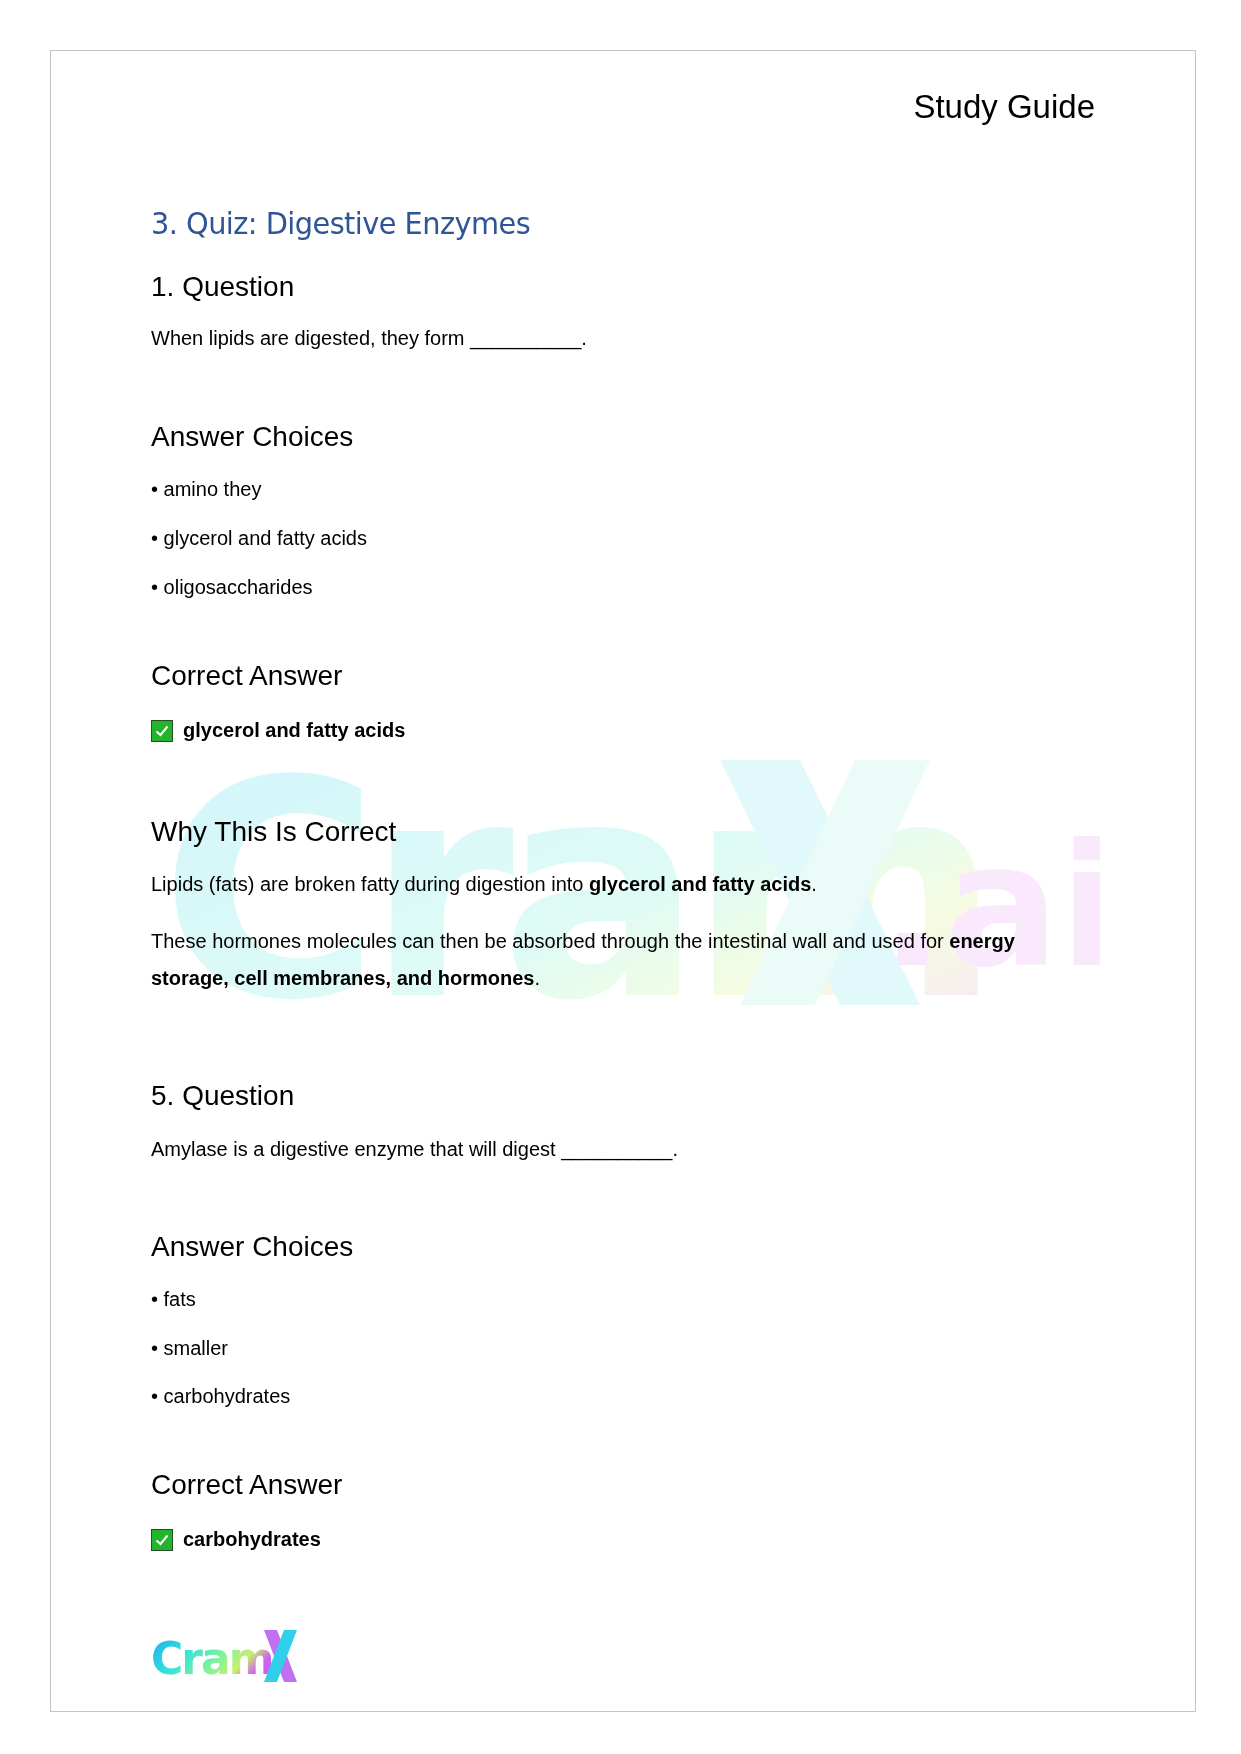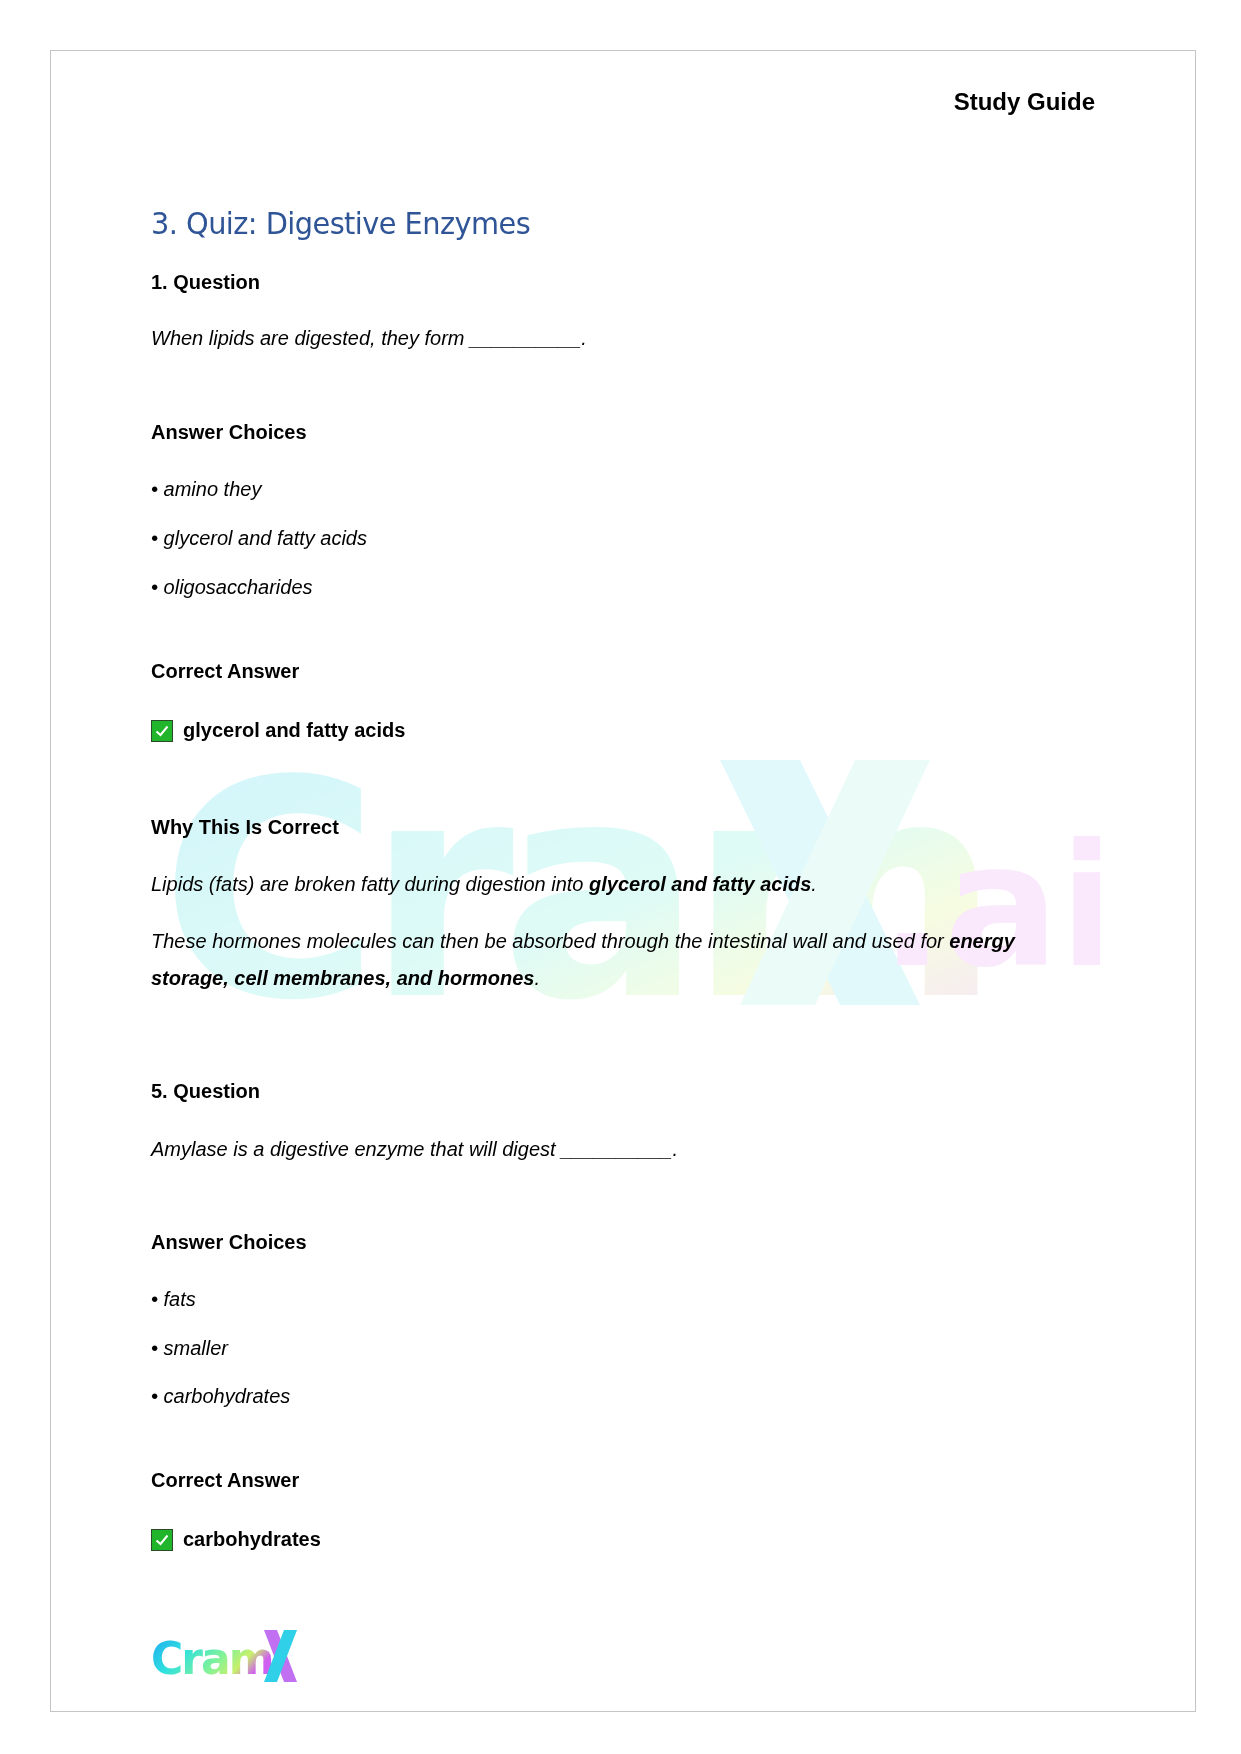--- a/index.html
+++ b/index.html
@@ -1,25 +1,25 @@
 <!DOCTYPE html>
 <html><head>
 <meta charset="utf-8">
 <style>
   html, body { margin: 0; padding: 0; background: #ffffff; }
   body { width: 1241px; height: 1754px; position: relative; overflow: hidden;
          font-family: "Liberation Sans", sans-serif; color: #000; }
   .page { position: absolute; left: 50px; top: 50px; width: 1146px; height: 1662px;
           border: 1.5px solid #c4c4c4; box-sizing: border-box; background: #fff; }
   .abs { position: absolute; white-space: nowrap; }
-  .doc-title { right: 146px; top: 88px; font-size: 24px; font-weight: bold; }
+  .doc-title { right: 146px; top: 88px; font-size: 33px; font-weight: normal; }
   .section-heading { left: 151px; top: 205px; font-size: 31px; color: #2f5597;
                      font-family: "DejaVu Sans", sans-serif; letter-spacing: -0.6px; transform: scaleX(0.93); transform-origin: left; }
-  .label { left: 151px; font-size: 20px; font-weight: bold; }
-  .text { left: 151px; font-size: 20px; font-style: italic; }
+  .label { left: 151px; font-size: 28px; font-weight: normal; }
+  .text { left: 151px; font-size: 20px; }
   .answer { left: 151px; font-size: 20px; font-weight: bold; display: flex; align-items: center; }
   .check { display: inline-block; width: 22px; height: 22px; background: #21b52b; border: 1.5px solid #2a4a2a;
            box-sizing: border-box; margin-right: 10px; position: relative; }
   .check svg { position: absolute; left: 2px; top: 2px; }
   .watermark { position: absolute; left: 160px; top: 760px; width: 940px; height: 245px; pointer-events: none; opacity: 0.22; }
   .logo { position: absolute; left: 151px; top: 1628px; }
   b { font-weight: bold; }
 </style>
 </head>
 <body>

